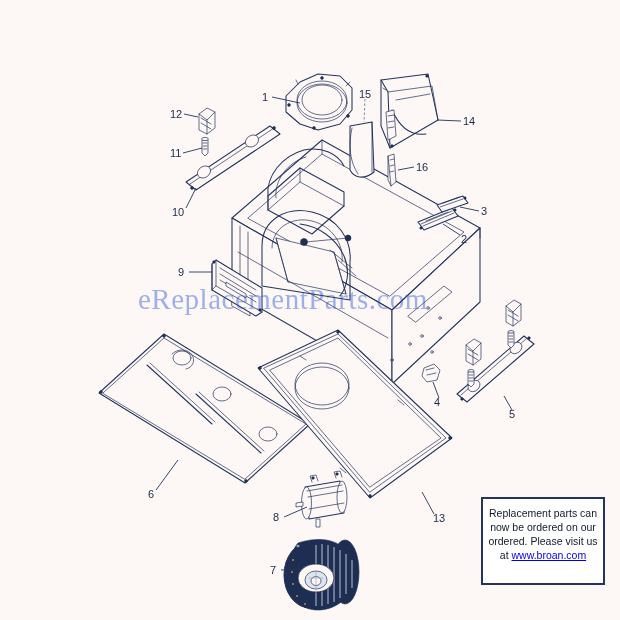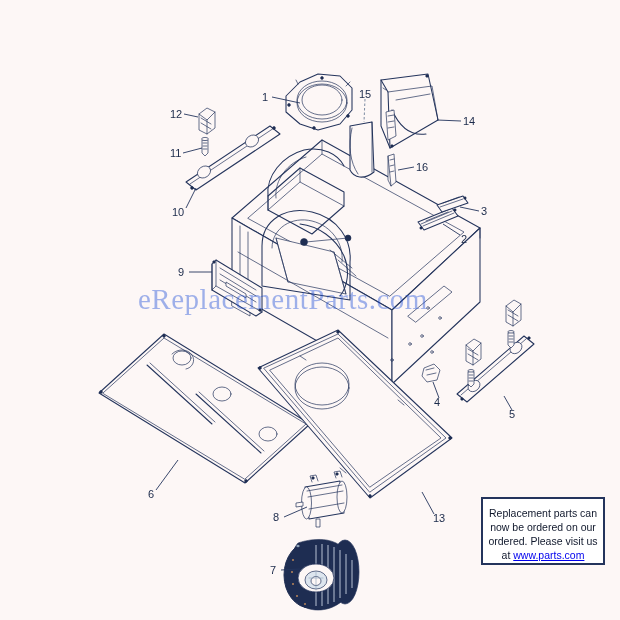--- a/index.html
+++ b/index.html
@@ -74,21 +74,21 @@
 
   
   #notice-box {
     position: absolute;
     left: 481px;
     top: 497px;
     width: 124px;
     box-sizing: border-box;
     border: 2px solid #24345c;
     background: #ffffff;
-    padding: 7px 5px 1px 5px;
+    padding: 7px 5px 21px 5px;
     z-index: 50;
   }
   #notice-text {
     font-family: "Liberation Sans", sans-serif;
     font-size: 10.5px;
     line-height: 14px;
     color: #10182c;
     text-align: center;
   }
   #notice-url {
@@ -432,17 +432,17 @@
       <text class="num" x="359" y="98">15</text>
       <text class="num" x="416" y="171">16</text>
     </g>
   </svg>
 
   <div id="notice-box">
     <div id="notice-text">
       <span>Replacement parts can</span><br>
       <span>now be ordered on our</span><br>
       <span>ordered. Please visit us</span><br>
-      <span>at </span><a id="notice-url" href="#">www.parts.com</a>
+      <span>at </span><a id="notice-url" href="#">www.broan.com</a>
     </div>
   </div>
 
 </div>
 
 </body></html>

